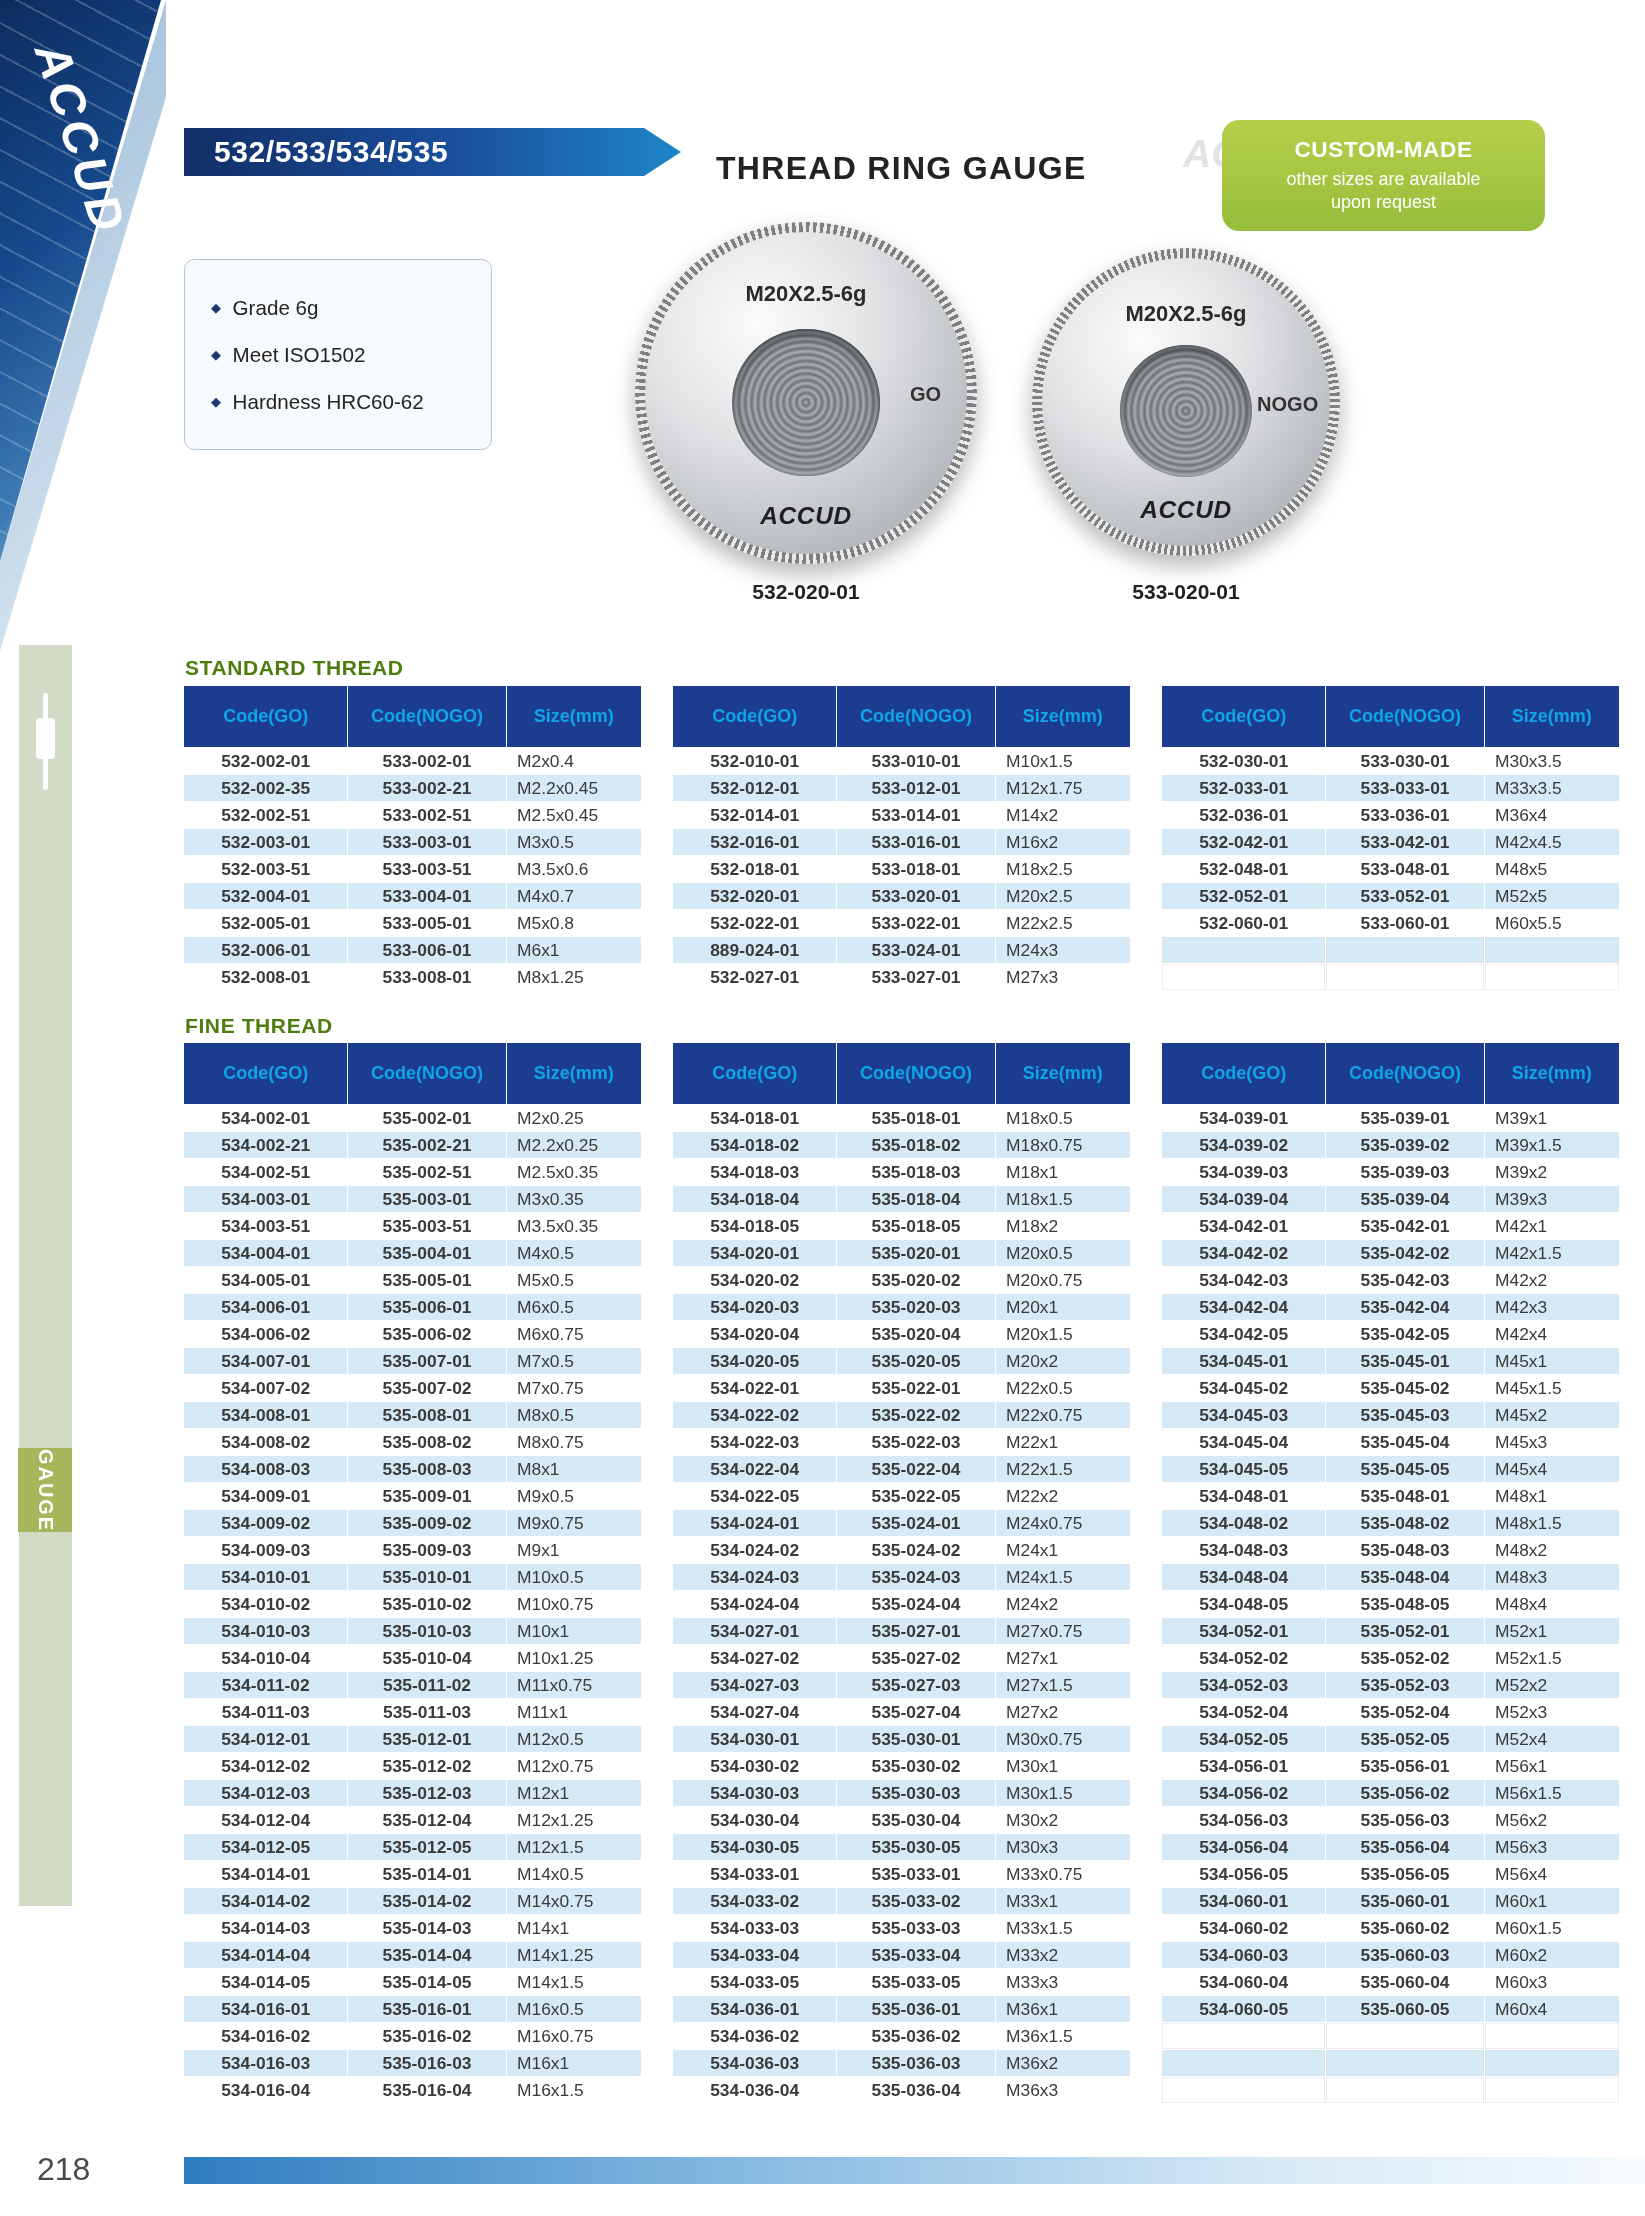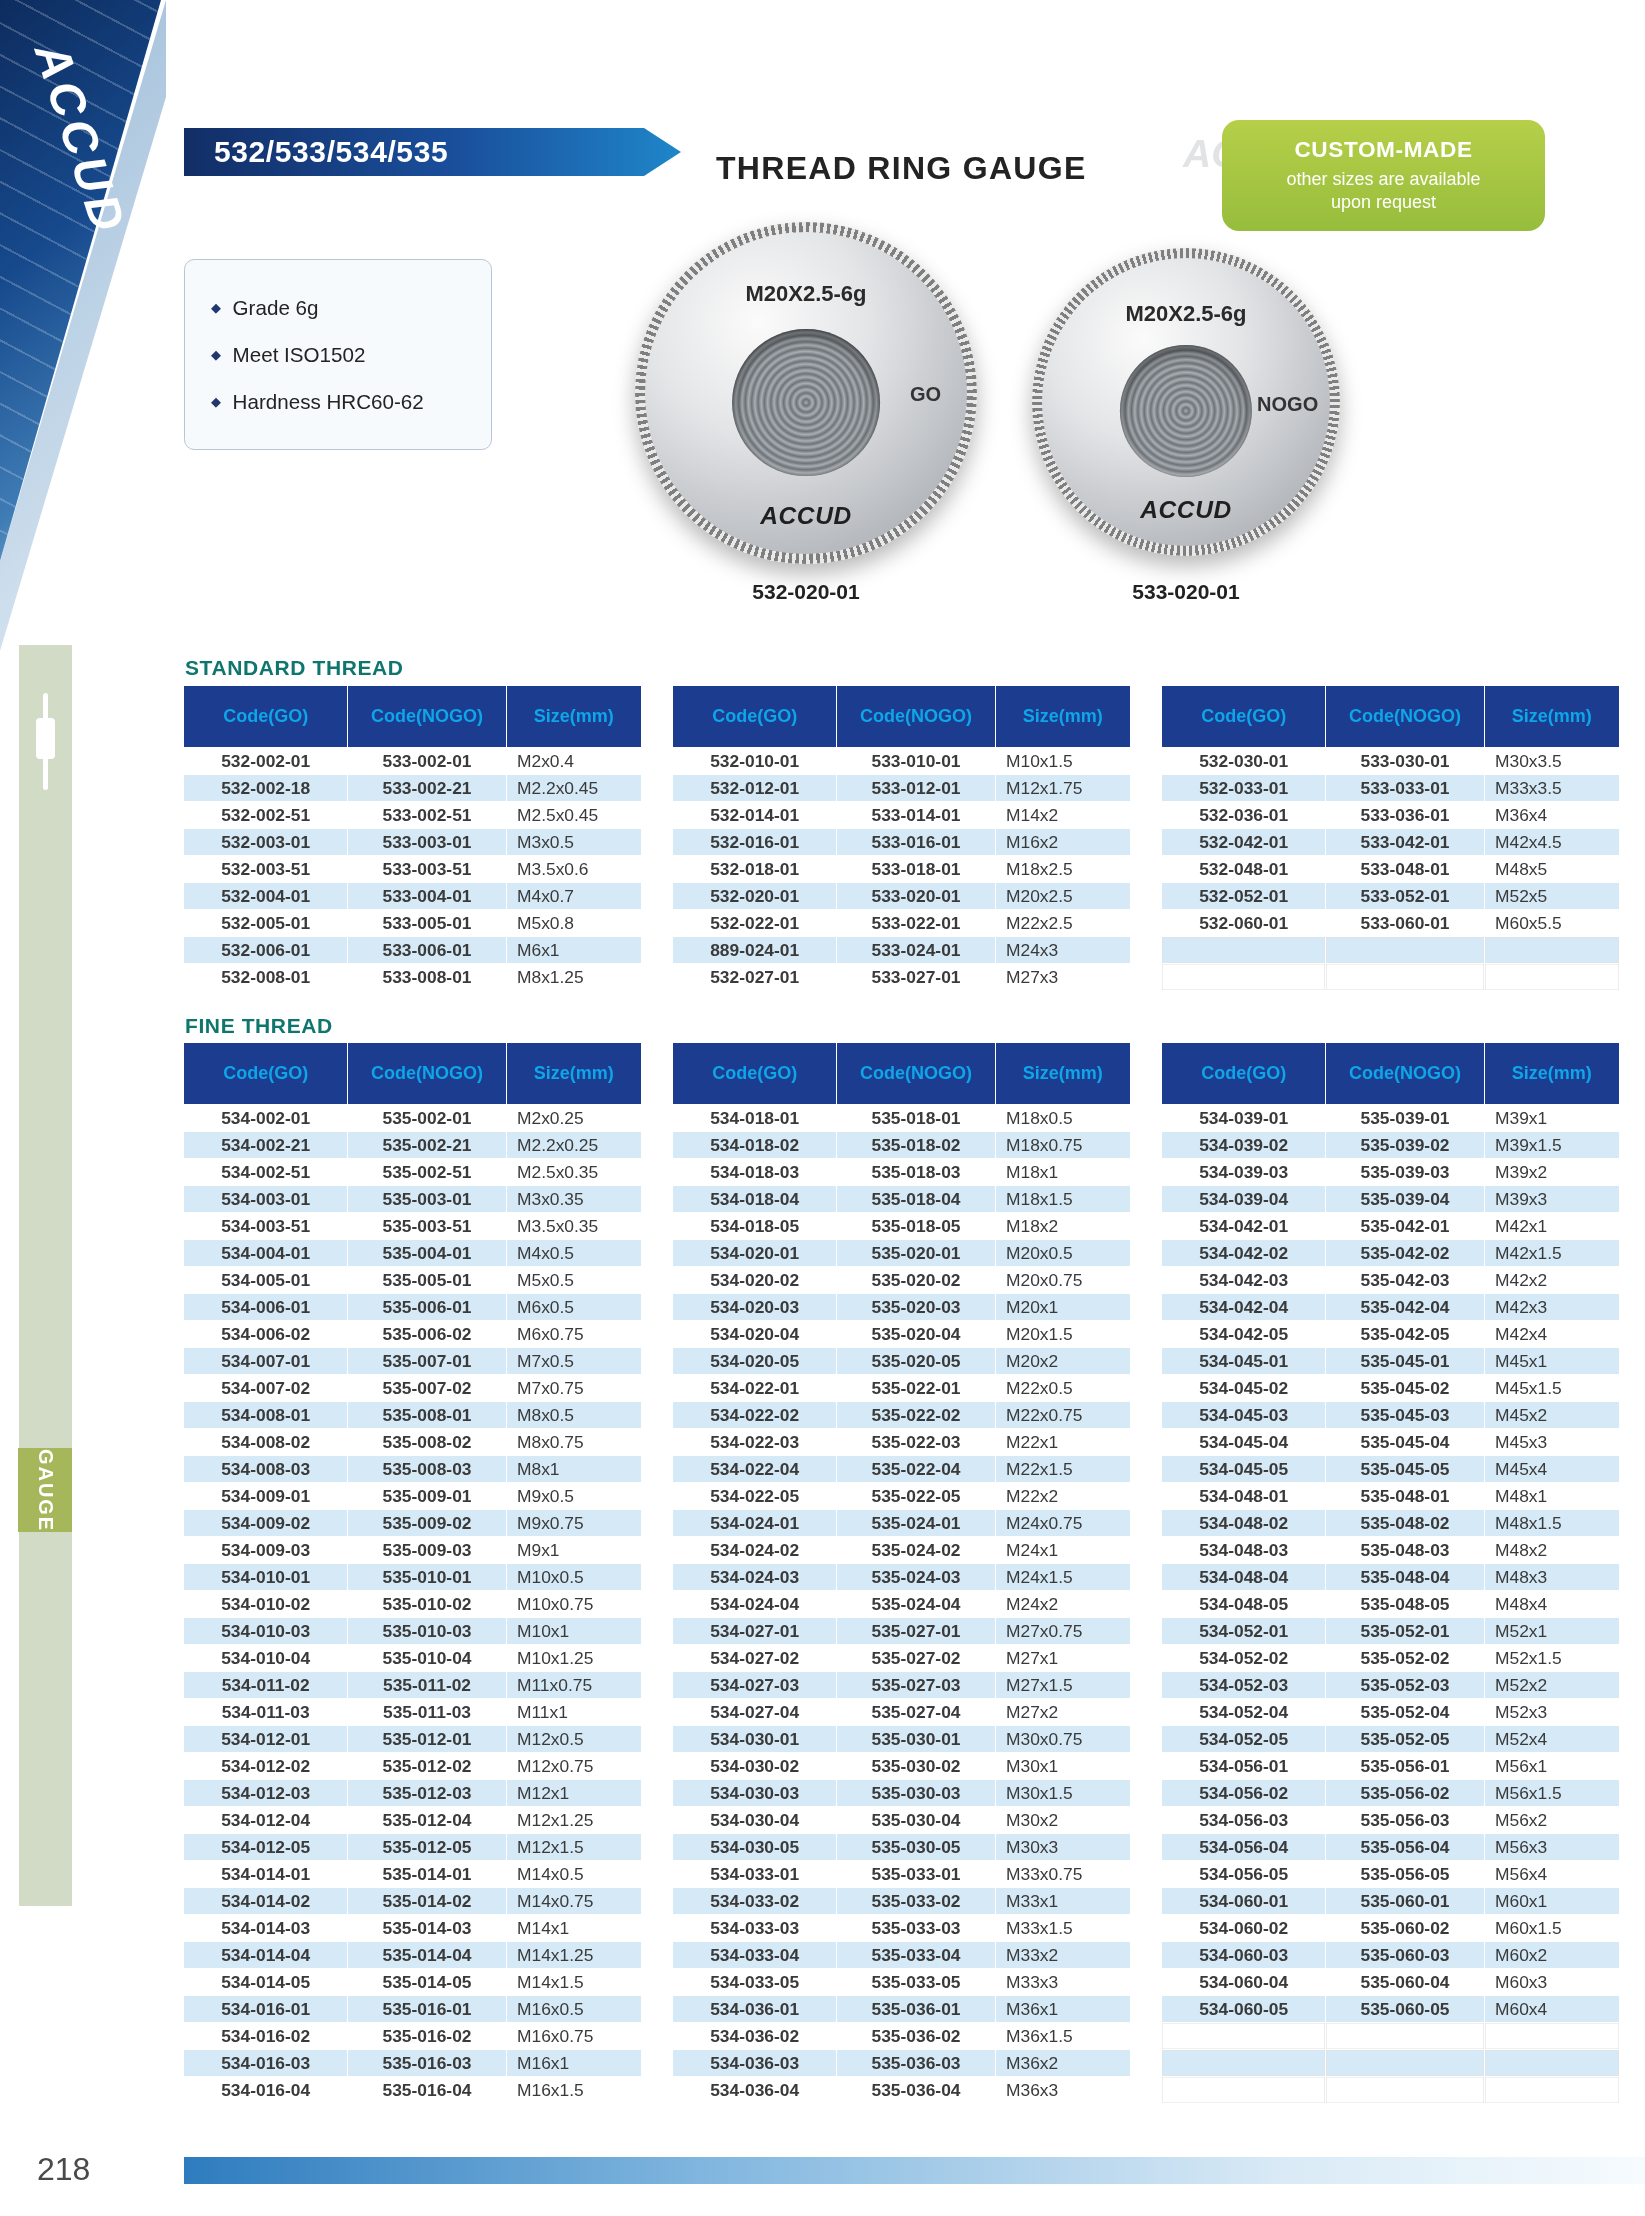--- a/index.html
+++ b/index.html
@@ -70,21 +70,21 @@
     font-size:24.5px;font-weight:bold;font-style:italic;letter-spacing:0.6px;color:#1f1f1f;}
   #ring-go{left:635px;top:222px;width:342px;height:342px;}
   #ring-go .gtype{right:8%;}
   #ring-nogo{left:1032px;top:248px;width:308px;height:308px;}
   #ring-nogo .gtype{right:4%;}
   .plabel{position:absolute;top:580px;text-align:center;font-size:21px;font-weight:bold;color:#222;}
   #plabel-go{left:635px;width:342px;}
   #plabel-nogo{left:1032px;width:308px;}
 
   
-  .section-title{position:absolute;left:185px;font-size:21px;font-weight:bold;color:#0f766e;letter-spacing:0.6px;}
+  .section-title{position:absolute;left:185px;font-size:21px;font-weight:bold;color:#4d7c0f;letter-spacing:0.6px;}
   #standard-title{top:656px;}
   #fine-title{top:1014px;}
   .tables-row{position:absolute;left:184px;display:flex;gap:31px;}
   #standard-tables{top:686px;}
   #fine-tables{top:1043px;}
 
   .gtable{border-collapse:separate;border-spacing:0;table-layout:fixed;width:458px;}
   .gtable th{background:#1c3c90;color:#0ea5e9;font-weight:bold;font-size:18px;height:29px;
     border-right:1.9px solid #fff;border-bottom:1.9px solid #fff;padding:16px;text-align:center;}
   .gtable td{height:26px;font-size:17.4px;color:#3a3a3a;text-align:center;
@@ -178,21 +178,21 @@
           <th>Size(mm)</th>
         </tr>
       </thead>
       <tbody>
         <tr class="odd">
           <td class="code">532-002-01</td>
           <td class="code">533-002-01</td>
           <td class="size">M2x0.4</td>
         </tr>
         <tr class="even">
-          <td class="code">532-002-18</td>
+          <td class="code">532-002-35</td>
           <td class="code">533-002-21</td>
           <td class="size">M2.2x0.45</td>
         </tr>
         <tr class="odd">
           <td class="code">532-002-51</td>
           <td class="code">533-002-51</td>
           <td class="size">M2.5x0.45</td>
         </tr>
         <tr class="even">
           <td class="code">532-003-01</td>

